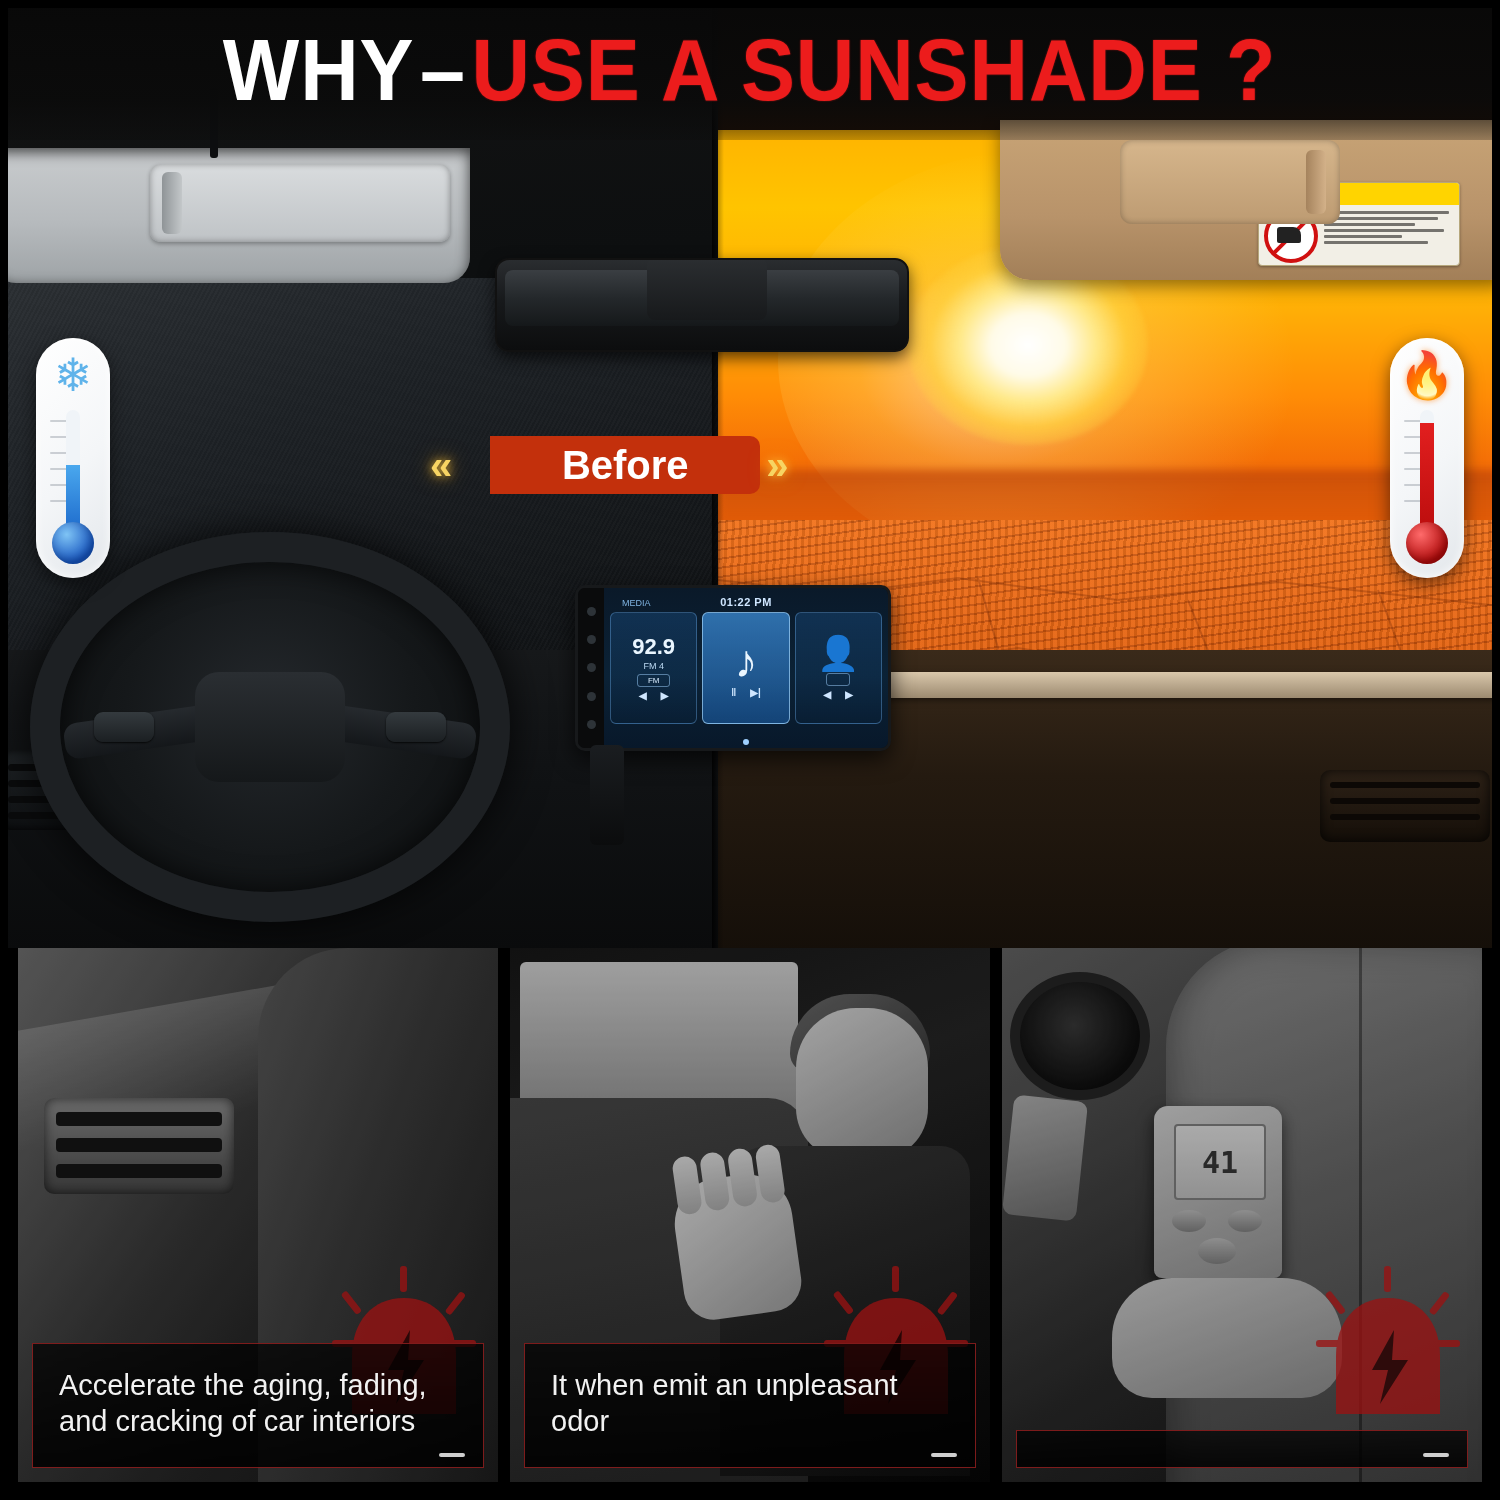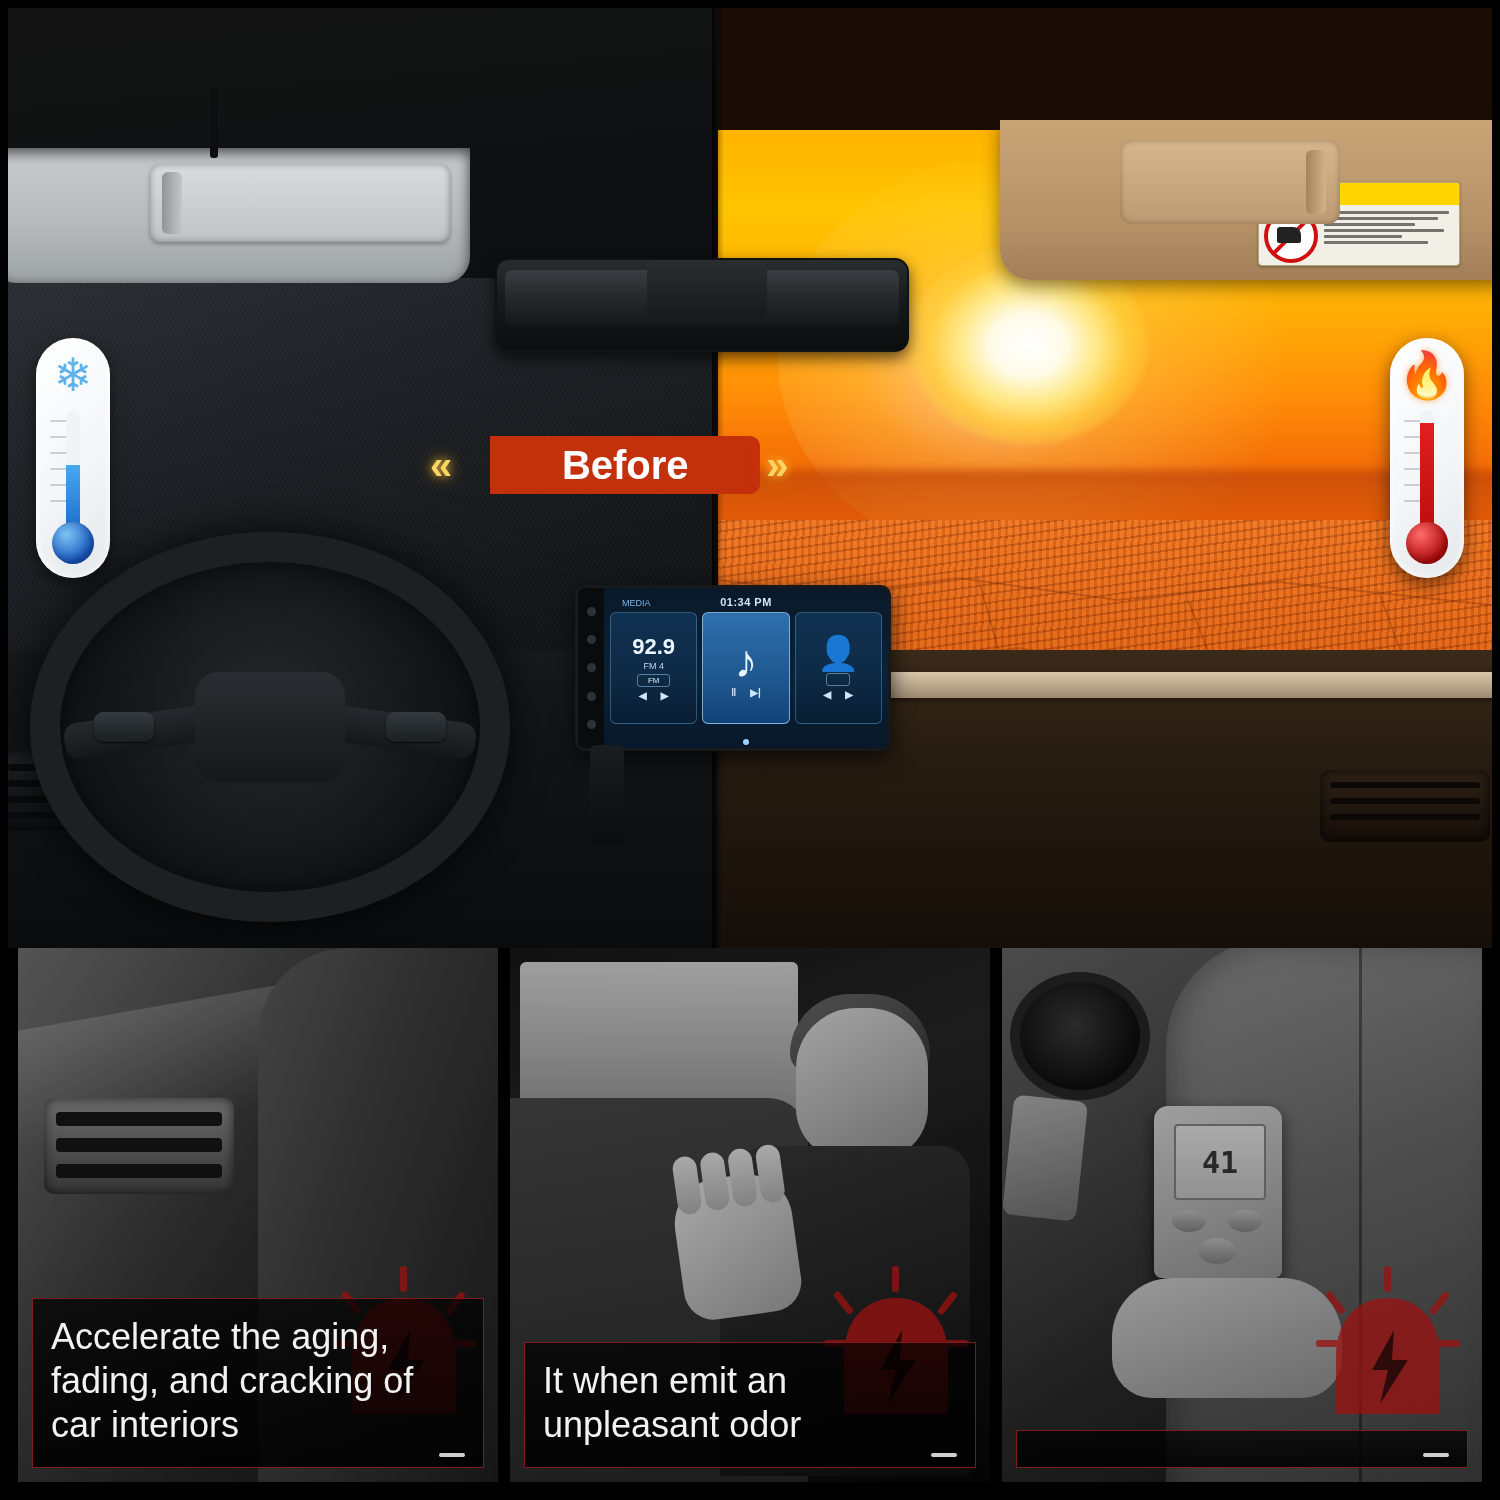--- a/index.html
+++ b/index.html
@@ -247,21 +247,21 @@
     background:radial-gradient(circle at 45% 40%,#3c3c3c,#141414 70%);border:10px solid #2a2a2a;}
 
   
   .stamp{position:absolute;right:18px;bottom:58px;width:150px;height:160px;opacity:.85;pointer-events:none;}
 
   
   .caption{position:absolute;left:14px;right:14px;bottom:14px;
     border:1px solid rgba(190,40,40,.65);
     background:linear-gradient(180deg,rgba(0,0,0,.72),rgba(0,0,0,.88));
     padding:16px 18px 20px 18px;box-sizing:border-box;}
-  .caption p{margin:0;color:#f2f2f2;font-size:36px;line-height:1.22;font-weight:normal;}
+  .caption p{margin:8px;color:#f2f2f2;font-size:29px;line-height:1.22;font-weight:normal;}
   .cap-tick{position:absolute;right:18px;bottom:10px;width:26px;height:4px;background:#cfcfcf;border-radius:2px;}
 
   
   .frame{position:absolute;left:0;top:0;width:1500px;height:1500px;
     border:8px solid #000;box-sizing:border-box;pointer-events:none;}
 </style>
 </head>
 <body>
 
 <div id="page">
@@ -353,21 +353,21 @@
       <div class="hu-side">
         <i></i>
         <i></i>
         <i></i>
         <i></i>
         <i></i>
       </div>
       <div class="hu-screen">
         <div class="hu-status">
           <span class="hu-src">MEDIA</span>
-          <span class="hu-clock">01:34 PM</span>
+          <span class="hu-clock">01:22 PM</span>
         </div>
         <div class="hu-row">
           <div class="hu-card">
             <span class="hu-freq">92.9</span>
             <span class="hu-band">FM 4</span>
             <span class="hu-pill">FM</span>
             <span class="hu-ctrls">
               <b>◀</b>
               <b>▶</b>
             </span>
@@ -419,20 +419,25 @@
       <span class="tube"></span>
       <span class="bulb"></span>
     </div>
 
     <div class="ba-wrap">
       <span class="chev chev-l">«</span>
       <span class="badge" id="badge-before">Before</span>
       <span class="chev chev-r">»</span>
     </div>
 
+    <div class="title-bar">
+      <div class="title">
+        <span class="t-white">WHY</span><span class="t-dash">–</span><span class="t-red">USE A SUNSHADE ?</span>
+      </div>
+    </div>
   </div>
 
 
   <div class="cards">
 
     <div class="card">
       <div class="photo p1">
         <div class="sweep"></div>
         <div class="seatback"></div>
         <div class="dashvent">

